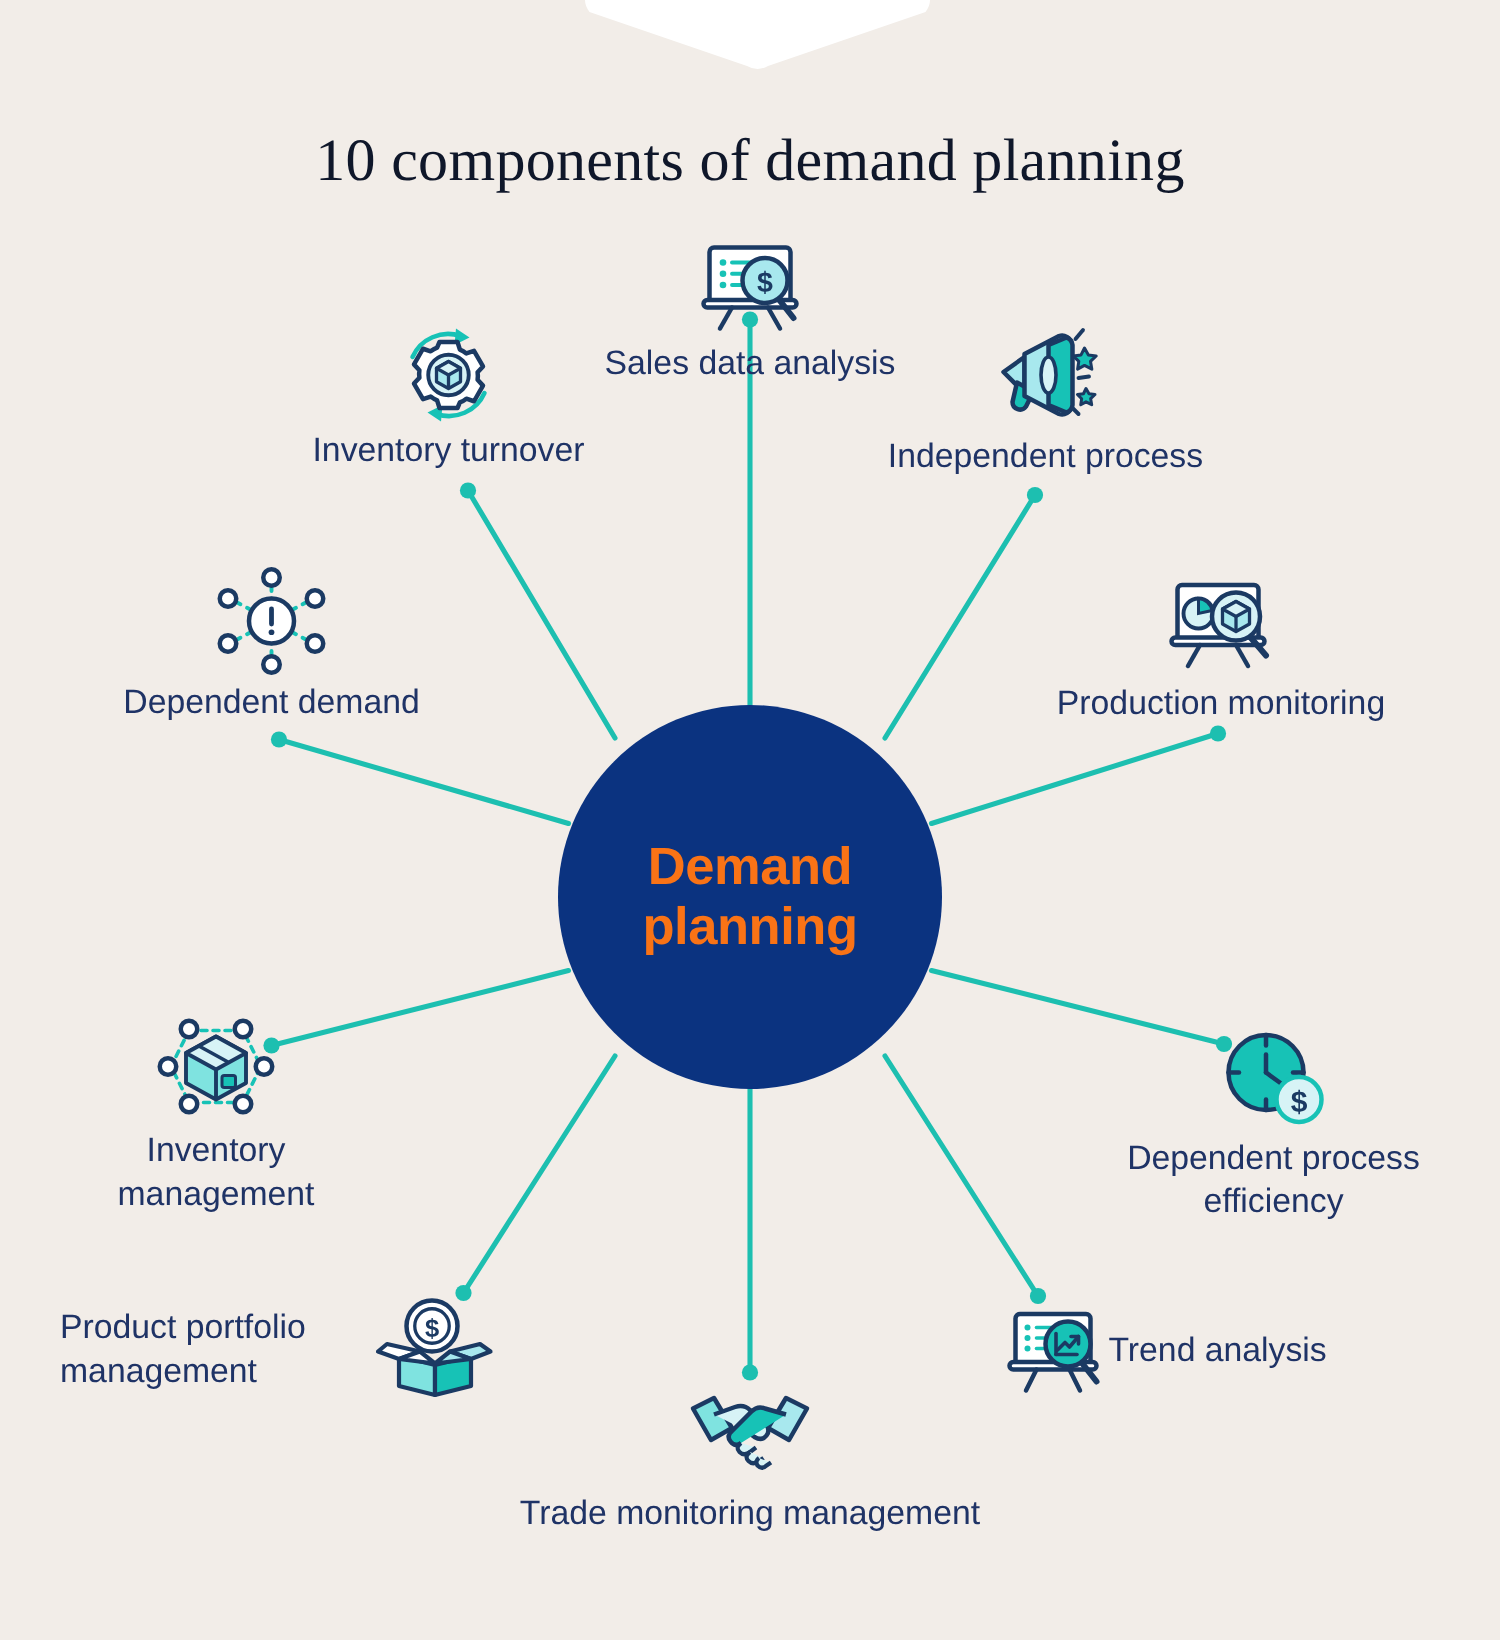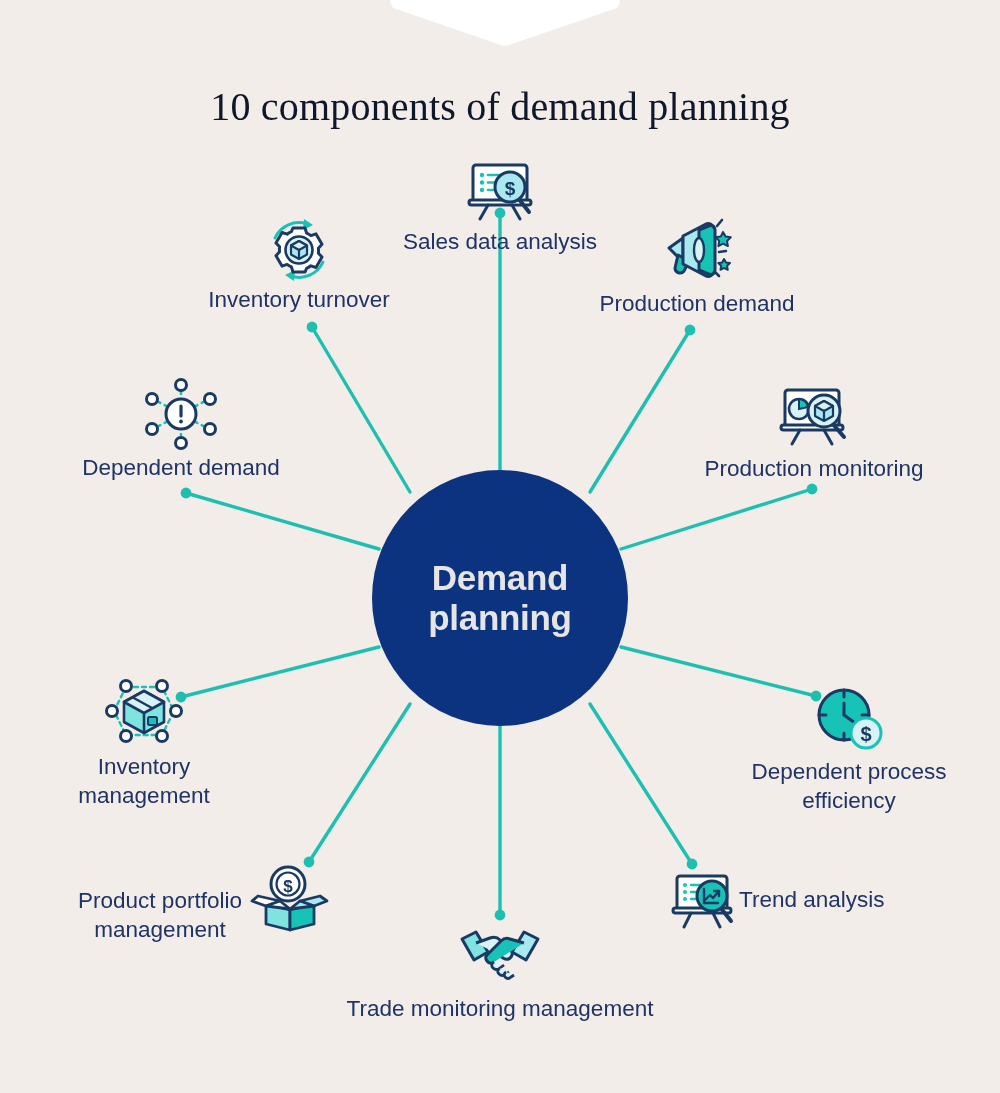--- a/index.html
+++ b/index.html
@@ -55,21 +55,21 @@
     top: 470px;
     width: 256px;
     height: 256px;
     border-radius: 50%;
     background: #0B3380;
     display: flex;
     align-items: center;
     justify-content: center;
   }
   .hub-label {
-    color: #e5e5e5;
+    color: #f97316;
     font-size: 35px;
     font-weight: bold;
     line-height: 1.13;
     text-align: center;
     white-space: pre-line;
     letter-spacing: -0.3px;
   }
 
   .node {
     position: absolute;
@@ -199,21 +199,21 @@
           <path d="M64 16 l2.6 4.6 5.2 0.7 -3.8 3.6 0.9 5.2 -4.9-2.5 -4.6 2.5 0.8-5.2 -3.7-3.6 5.2-0.7 z"></path>
           <path d="M65 43 l2 3.5 4 0.5 -2.9 2.8 0.7 4 -3.8-1.9 -3.5 1.9 0.6-4 -2.8-2.8 4-0.5 z"></path>
         </g>
         <g stroke="#1B3A63" stroke-width="2.6" stroke-linecap="round">
           <line x1="58" y1="10" x2="63" y2="4"></line>
           <line x1="60" y1="36" x2="67" y2="35"></line>
           <line x1="56" y1="56" x2="60" y2="60"></line>
         </g>
       </svg>
     </div>
-    <div class="label" style="top:74px; width:420px;">Production demand</div>
+    <div class="label" style="top:74px; width:420px;">Independent process</div>
   </div>
 
   <div class="node" style="left:814px; top:385px; width:0;">
     <div class="icon" style="top:0;">
       <svg width="80" height="62" viewBox="0 0 80 62">
         <rect x="11" y="5" width="54" height="37" rx="3" fill="#FFFFFF" stroke="#1B3A63" stroke-width="3"></rect>
         <rect x="7" y="40" width="62" height="5" rx="2.5" fill="#FFFFFF" stroke="#1B3A63" stroke-width="3"></rect>
         <line x1="26" y1="45" x2="18" y2="59" stroke="#1B3A63" stroke-width="3" stroke-linecap="round"></line>
         <line x1="50" y1="45" x2="58" y2="59" stroke="#1B3A63" stroke-width="3" stroke-linecap="round"></line>
         <circle cx="25" cy="24" r="10" fill="#D7F3F6" stroke="#1B3A63" stroke-width="2.6"></circle>
@@ -343,21 +343,21 @@
         <circle cx="38" cy="22" r="11.5" fill="#FFFFFF" stroke="#1B3A63" stroke-width="2.2"></circle>
         <text x="38" y="29.5" text-anchor="middle" font-family="Liberation Sans, sans-serif" font-size="17" font-weight="bold" fill="#1B3A63">$</text>
         <path d="M16 42 L40 48 L40 68 L16 62 Z" fill="#7FE3E0" stroke="#1B3A63" stroke-width="2.8" stroke-linejoin="round"></path>
         <path d="M64 42 L40 48 L40 68 L64 62 Z" fill="#17C2B6" stroke="#1B3A63" stroke-width="2.8" stroke-linejoin="round"></path>
         <path d="M8 34 L30 39 L16 44 L2 39 Z" fill="#FFFFFF" stroke="#1B3A63" stroke-width="2.8" stroke-linejoin="round"></path>
         <path d="M30 39 L40 47 L16 44 Z" fill="#FFFFFF" stroke="#1B3A63" stroke-width="2.8" stroke-linejoin="round"></path>
         <path d="M70 34 L50 39 L64 44 L77 39 Z" fill="#A8E8EE" stroke="#1B3A63" stroke-width="2.8" stroke-linejoin="round"></path>
         <path d="M50 39 L40 47 L64 44 Z" fill="#A8E8EE" stroke="#1B3A63" stroke-width="2.8" stroke-linejoin="round"></path>
       </svg>
     </div>
-    <div class="label" style="top:25px; left:auto; transform:none; margin-left:-250px; width:240px; text-align:center;">Product portfolio
+    <div class="label" style="top:9px; left:auto; transform:none; margin-left:-250px; width:240px; text-align:left;">Product portfolio
 management</div>
   </div>
 
   <div class="node" style="left:500px; top:927px; width:0;">
     <div class="icon" style="top:0;">
       <svg width="84" height="54" viewBox="0 0 84 54">
         <path d="M4 12 L18 5 L30 25 L16 33 Z" fill="#7FE3E0" stroke="#1B3A63" stroke-width="3" stroke-linejoin="round"></path>
         <path d="M80 12 L66 5 L54 25 L68 33 Z" fill="#A8E8EE" stroke="#1B3A63" stroke-width="3" stroke-linejoin="round"></path>
         <path d="M18 16 L32 11 q6-2 10 2 l10 9 q4 4 1 8 -3 4 -8 1 l-7-5" fill="#D7F3F6" stroke="#1B3A63" stroke-width="3" stroke-linejoin="round"></path>
         <path d="M66 16 L52 12 q-5-2-9 2 L30 27 q-4 3 -1 7 3 4 7 1" fill="#17C2B6" stroke="#1B3A63" stroke-width="3" stroke-linejoin="round"></path>

